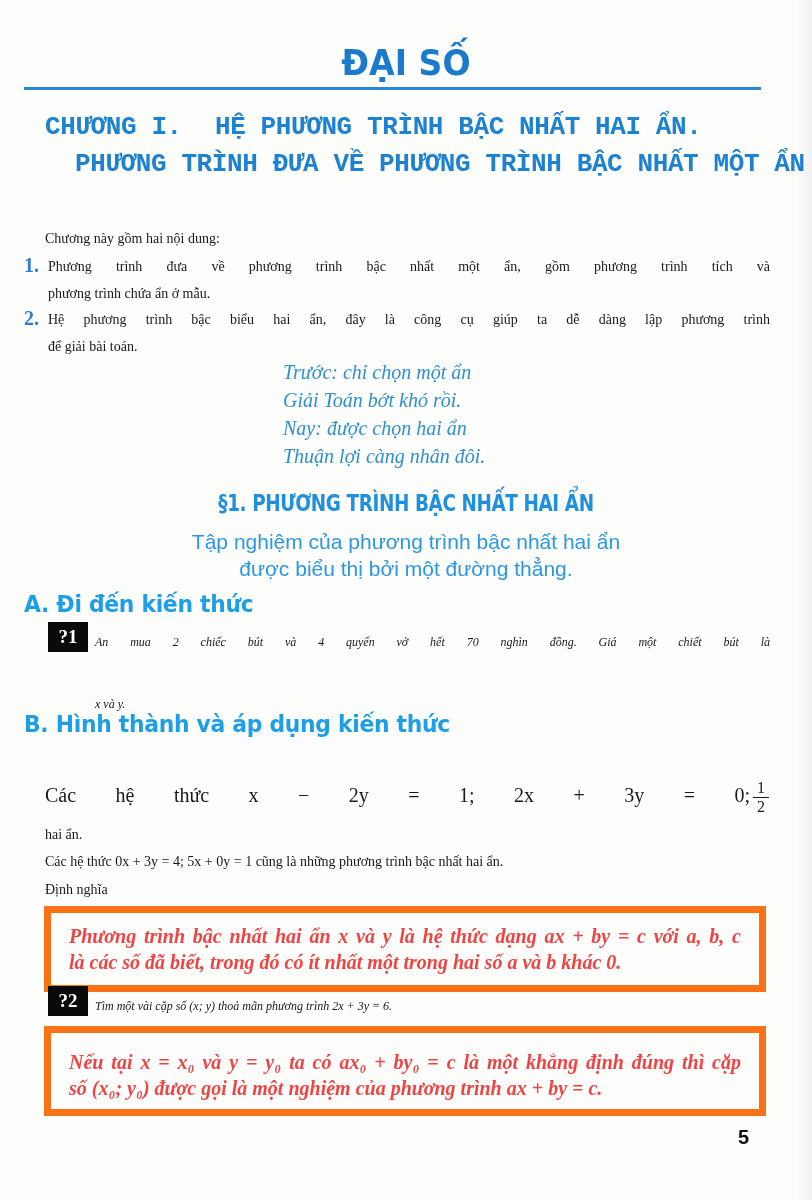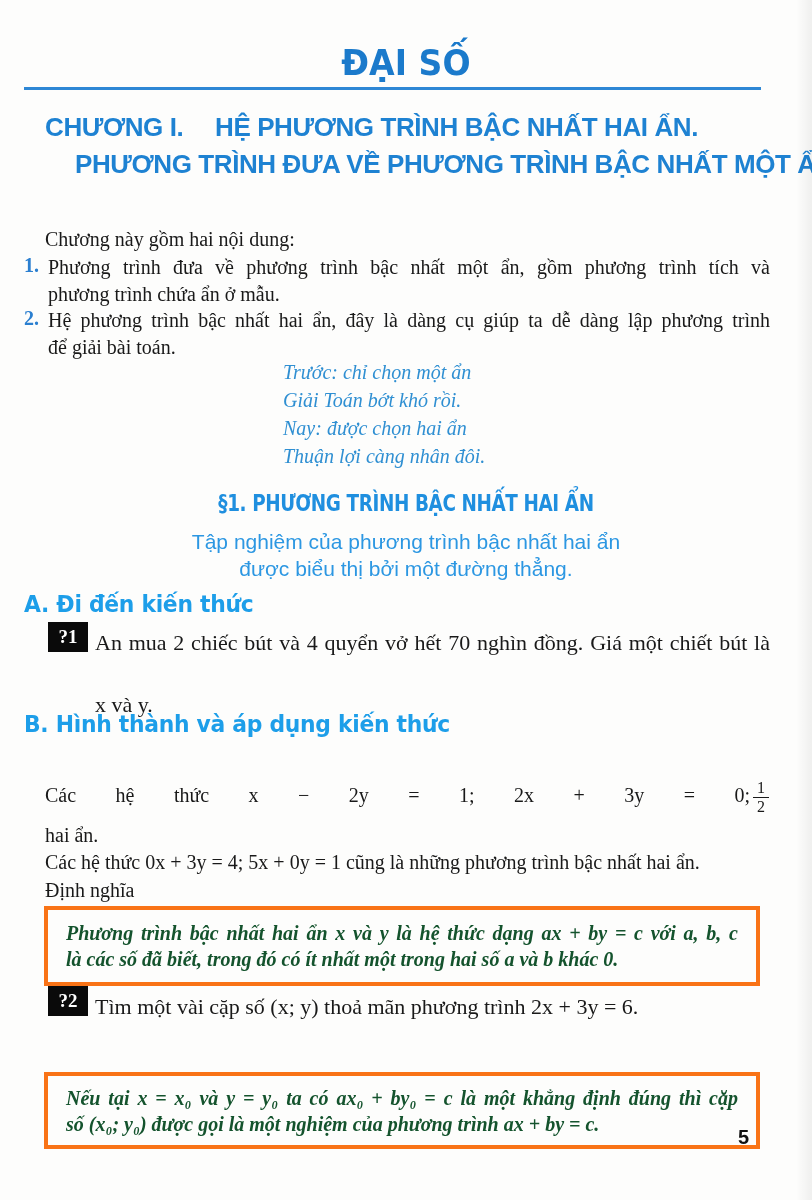--- a/index.html
+++ b/index.html
@@ -16,28 +16,28 @@
   .abs{position:absolute;}
 
   
   .t-title{
     top:42px;left:0;right:0;text-align:center;
     font-family:"DejaVu Sans", sans-serif;font-weight:bold;font-size:36px;
     color:#1b7acb;letter-spacing:0px;transform:scaleX(0.92);
   }
   .rule{top:87px;left:24px;width:737px;height:3px;background:#2e87d5;}
 
-  .ch{font-family:Liberation Sans, sans-serif;font-weight:bold;font-size:26px;
+  .ch{font-family:Liberation Mono, monospace;font-weight:bold;font-size:26px;
       color:#1e82d2;letter-spacing:-0.4px;white-space:nowrap;}
   .ch-label{top:112px;left:45px;}
   .ch-line1{top:112px;left:215px;}
   .ch-line2{top:149px;left:75px;}
 
   
-  .body-line{font-size:20px;line-height:26px;white-space:nowrap;}
+  .body-line{font-size:14px;line-height:26px;white-space:nowrap;}
   .jline{white-space:normal;text-align:justify;text-align-last:justify;}
   .lead{top:226px;left:45px;}
   .num{font-weight:bold;color:#2b7fd0;font-size:20px;}
   .n1{top:254px;left:24px;}
   .i1l1{top:254px;left:48px;width:722px;}
   .i1l2{top:281px;left:48px;}
   .n2{top:307px;left:24px;}
   .i2l1{top:307px;left:48px;width:722px;}
   .i2l2{top:334px;left:48px;}
 
@@ -65,45 +65,45 @@
 
   
   .badge{
     width:40px;height:30px;background:#0a0a0a;color:#ffffff;
     display:flex;align-items:center;justify-content:center;
     font-weight:bold;font-size:19px;font-family:"Liberation Serif", serif;
   }
   .badge1{top:622px;left:48px;}
   .badge2{top:986px;left:48px;}
 
-  .ex{font-size:22px;line-height:31px;}
+  .ex{font-style:italic;font-size:12px;line-height:31px;}
   .a1l1{top:627px;left:95px;width:675px;}
   .a1l2{top:658px;left:95px;width:675px;}
   .a1l3{top:689px;left:95px;}
   .a2t{top:991px;left:95px;}
 
   
   .fml{top:772px;left:45px;width:727px;font-size:20px;line-height:46px;}
   .frac{
     display:inline-flex;flex-direction:column;align-items:center;
     vertical-align:middle;font-size:16px;line-height:1.15;margin:0 3px;
   }
   .frac .fnum{border-bottom:1.5px solid #191919;padding:0 4px;}
   .tail{top:822px;left:45px;}
   .ex2{top:849px;left:45px;}
   .defw{top:877px;left:45px;}
 
   
   .bluebox{
-    left:44px;width:672px;border:4px solid #f97316;background:transparent;
-    padding:10px 18px;color:#14532d;font-weight:bold;font-style:italic;
+    left:44px;width:672px;border:7px solid #f97316;background:transparent;
+    padding:10px 18px;color:#ef4444;font-weight:bold;font-style:italic;
     font-size:20px;line-height:26px;
   }
   .box1{top:906px;}
-  .box2{top:1026px;padding-top:9px;padding-bottom:8px;margin-top:46px;}
+  .box2{top:1026px;padding-top:16px;padding-bottom:8px;}
   .bline{text-align:justify;text-align-last:justify;}
   .bline-last{text-align:center;text-align-last:left;}
 
   .pagenum{top:1126px;left:738px;font-family:"Liberation Sans", sans-serif;
     font-weight:bold;font-size:20px;color:#111;}
 </style>
 </head>
 <body>
 
 <div class="page">
@@ -113,21 +113,21 @@
 
   <div class="abs ch ch-label">CHƯƠNG I.</div>
   <div class="abs ch ch-line1">HỆ PHƯƠNG TRÌNH BẬC NHẤT HAI ẨN.</div>
   <div class="abs ch ch-line2">PHƯƠNG TRÌNH ĐƯA VỀ PHƯƠNG TRÌNH BẬC NHẤT MỘT ẨN</div>
 
   <div class="abs body-line lead">Chương này gồm hai nội dung:</div>
   <div class="abs num n1">1.</div>
   <div class="abs body-line jline i1l1">Phương trình đưa về phương trình bậc nhất một ẩn, gồm phương trình tích và</div>
   <div class="abs body-line i1l2">phương trình chứa ẩn ở mẫu.</div>
   <div class="abs num n2">2.</div>
-  <div class="abs body-line jline i2l1">Hệ phương trình bậc nhất hai ẩn, đây là dàng cụ giúp ta dễ dàng lập phương trình</div>
+  <div class="abs body-line jline i2l1">Hệ phương trình bậc biểu hai ẩn, đây là công cụ giúp ta dễ dàng lập phương trình</div>
   <div class="abs body-line i2l2">để giải bài toán.</div>
 
   <div class="abs poem">
     <div>Trước: chỉ chọn một ẩn</div>
     <div>Giải Toán bớt khó rồi.</div>
     <div>Nay: được chọn hai ẩn</div>
     <div>Thuận lợi càng nhân đôi.</div>
   </div>
 
   <div class="abs s1-title">§1. PHƯƠNG TRÌNH BẬC NHẤT HAI ẨN</div>

